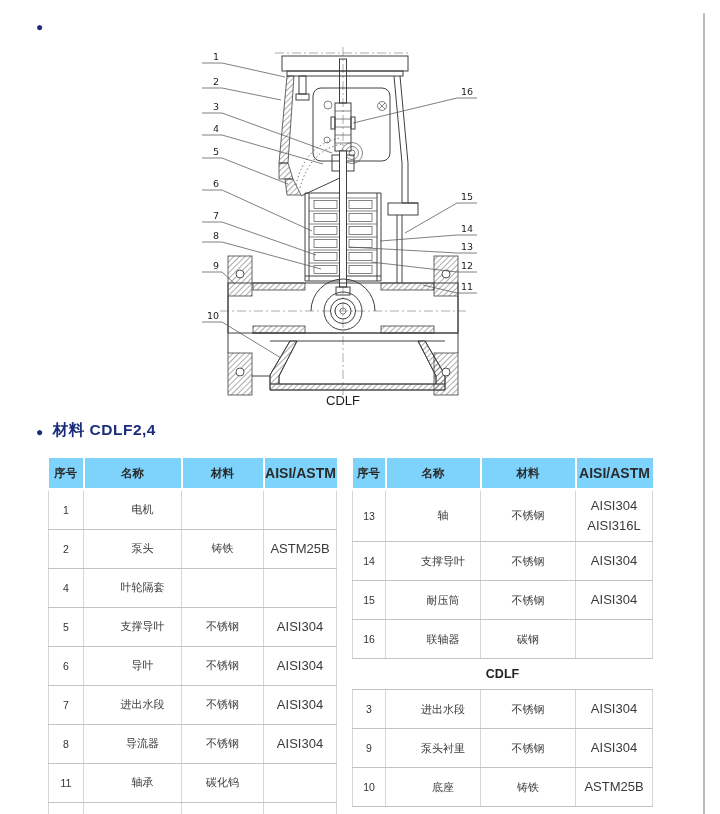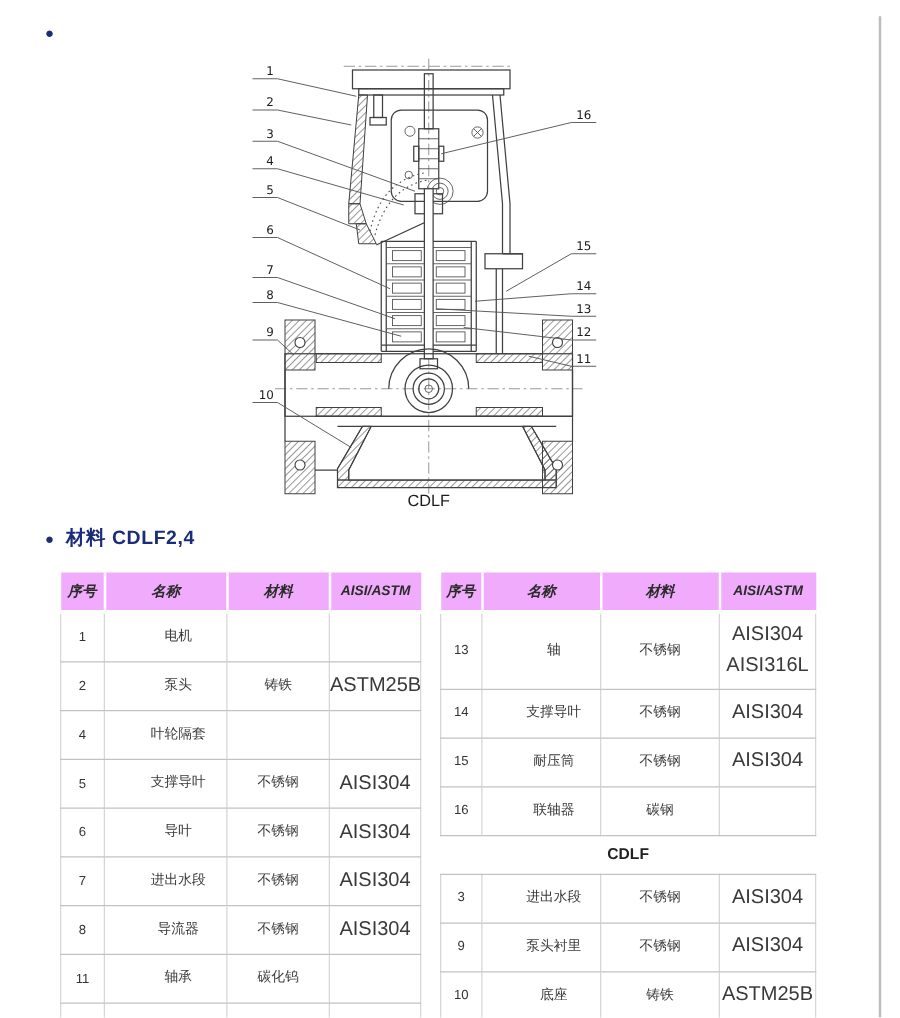--- a/index.html
+++ b/index.html
@@ -27,28 +27,28 @@
   #pump-svg .hole{fill:#ffffff;stroke:#404040;stroke-width:.9;}
   #pump-svg .leader{stroke:#555555;stroke-width:.75;fill:none;}
   #pump-svg .cnum{font:9.5px "DejaVu Sans",sans-serif;fill:#1c1c1c;}
   #pump-svg .model{font:13px "Liberation Sans",sans-serif;fill:#1c1c1c;}
 
   
   table.mat{border-collapse:collapse;table-layout:fixed;position:absolute;top:458px;
             font-size:11px;color:#3a3a3a;}
   #tableL{left:48px;width:288px;}
   #tableR{left:352px;width:300px;}
-  table.mat th{background:#f0abfc;height:30px;padding:0;font-weight:bold;font-size:11.5px;
-               color:#2b2b2b;border-right:2px solid #ffffff;border-bottom:3px solid #ffffff;font-style:italic;}
-  table.mat th:last-child{border-right:none;font-size:11px;}
+  table.mat th{background:#7dd3fc;height:30px;padding:0;font-weight:bold;font-size:11.5px;
+               color:#2b2b2b;border-right:2px solid #ffffff;border-bottom:3px solid #ffffff;}
+  table.mat th:last-child{border-right:none;font-size:14px;}
   table.mat td{border-bottom:1px solid #c2c2c2;border-left:1px solid #d6d6d6;border-right:1px solid #d6d6d6;
                height:34px;padding:2px 0;text-align:center;white-space:pre-line;line-height:1.4;}
   table.mat td.c0{font-size:10.5px;color:#333;}
   table.mat td.c1{text-align:center;padding-left:20px;}
-  table.mat td.c3{font-size:16px;line-height:1.55;}
+  table.mat td.c3{font-size:13px;line-height:1.55;}
   table.mat td.multi{padding:5px 0;}
   table.mat tr.subheader td{border-left:none;border-right:none;height:26px;
                font-weight:bold;font-size:12.5px;color:#222;text-align:center;}
 </style>
 </head>
 <body>
 
 <div id="edge-line"></div>
 
 <div class="sec" id="sec1">

